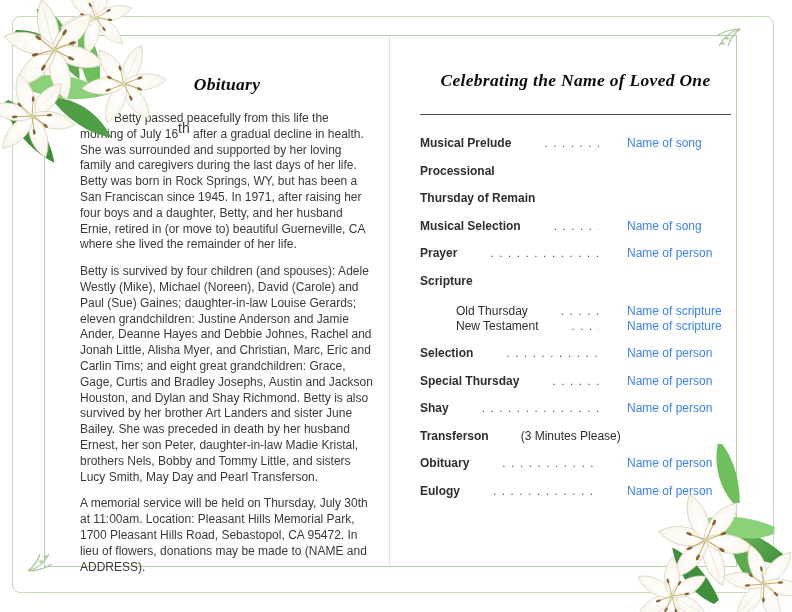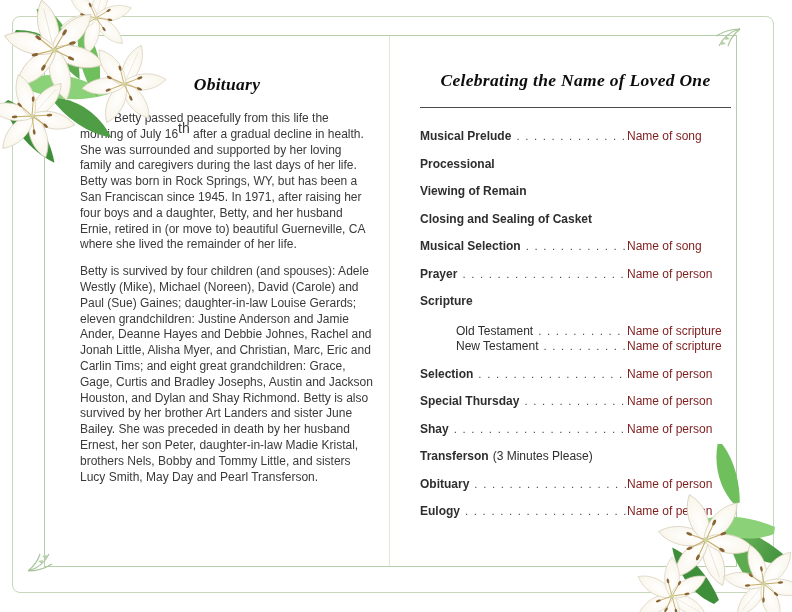--- a/index.html
+++ b/index.html
@@ -36,34 +36,34 @@
   .page-left .page-title { margin-bottom: 16px; }
   .page-left p {
     font-size: 12px; line-height: 15.8px; margin-bottom: 11px; color: #3a3a3a;
     text-align: left;
   }
   .page-left p.indent-first { text-indent: 34px; }
   .page-left sup { font-size: 14px; vertical-align: super; line-height: 0; }
 
   .page-right { left: 420px; top: 70px; width: 311px; }
   .page-right .page-title {
-    padding-bottom: 16px; border-bottom: 1px solid #4a4a4a; margin-bottom: 21px;
+    padding-bottom: 23px; border-bottom: 1px solid #4a4a4a; margin-bottom: 21px;
   }
 
   .prog-row {
     display: flex; align-items: center;
-    font-size: 12px; line-height: 14px; color: #2e2e2e; margin-bottom: 13.5px;
+    font-size: 12px; line-height: 14px; color: #2e2e2e; margin-bottom: 13.5px; gap: 28px;
   }
   .prog-label { font-weight: bold; white-space: nowrap; }
   .prog-suffix { font-weight: normal; margin-left: 4px; white-space: nowrap; }
   .leader {
     flex: 1 1 auto; overflow: hidden; white-space: nowrap;
     color: #4c4c4c; padding: 0 5px; letter-spacing: 1.2px; font-size: 11.5px;
   }
-  .prog-value { flex: 0 0 104px; width: 104px; font-weight: normal; white-space: nowrap; color: #7f1d1d; }
+  .prog-value { flex: 0 0 104px; width: 104px; font-weight: normal; white-space: nowrap; color: #3b82f6; }
 
   .prog-sub { margin: 1px 0 13.5px 36px; }
   .prog-sub .prog-row { margin-bottom: 1px; }
   .prog-sub .prog-label { font-weight: normal; }
 
   
   .lily-art { position: absolute; z-index: 3; pointer-events: none; }
   .lily-tl { left: -12px; top: -12px; }
   .lily-br { left: 614px; top: 444px; }
 </style>
@@ -151,61 +151,59 @@
     <use href="#leaf" fill="#6fbf5c" transform="translate(120,60) rotate(255) scale(0.85)"></use>
     <use href="#lily" transform="translate(92,96) scale(1.05) rotate(160)"></use>
     <use href="#lily" transform="translate(150,140) scale(0.9) rotate(-140)"></use>
     <use href="#lily" transform="translate(58,152) scale(0.85) rotate(120)"></use>
   </svg>
 
   <div class="page page-left">
     <h2 class="page-title">Obituary</h2>
     <p class="indent-first"><span>Betty passed peacefully from this life the morning of July 16</span><sup>th</sup><span> after a gradual decline in health.  She was surrounded and supported by her loving family and caregivers during the last days of her life.  Betty was born in Rock Springs, WY, but has been a San Franciscan since 1945.  In 1971, after raising her four boys and a daughter, Betty, and her husband Ernie, retired in (or move to) beautiful Guerneville, CA where she lived the remainder of her life.</span></p>
     <p>Betty is survived by four children (and spouses): Adele Westly (Mike), Michael (Noreen), David (Carole) and Paul (Sue) Gaines;  daughter-in-law Louise Gerards;  eleven grandchildren: Justine Anderson and Jamie Ander, Deanne Hayes and Debbie Johnes, Rachel and Jonah Little, Alisha Myer, and Christian, Marc, Eric and Carlin Tims;  and eight great grandchildren: Grace, Gage, Curtis and Bradley Josephs, Austin and Jackson Houston, and Dylan and Shay Richmond.  Betty is also survived by her brother Art Landers and sister June Bailey.  She was preceded in death by her husband Ernest, her son Peter, daughter-in-law Madie Kristal, brothers Nels, Bobby and Tommy Little, and sisters Lucy Smith, May Day and Pearl Transferson.</p>
+    <p>A memorial service will be held on Thursday, July 30th at 11:00am.  Location:  Pleasant Hills Memorial Park, 1700 Pleasant Hills Road, Sebastopol, CA 95472.  In lieu of flowers, donations may be made to (NAME and ADDRESS).</p>
   </div>
 
   <div class="page page-right">
     <h2 class="page-title">Celebrating the Name of Loved One</h2>
 
     <div class="prog-row">
       <span class="prog-label">Musical Prelude</span>
       <span class="leader">. . . . . . . . . .  . . . . . . . . . . . . . . . . . . . . . . . .</span>
       <span class="prog-value">Name of song</span>
     </div>
 
     <div class="prog-row">
       <span class="prog-label">Processional</span>
     </div>
 
     <div class="prog-row">
-      <span class="prog-label">Viewing of Remain</span>
-    </div>
-
-    <div class="prog-row">
-      <span class="prog-label">Closing and Sealing of Casket</span>
-    </div>
+      <span class="prog-label">Thursday of Remain</span>
+    </div>
+
 
     <div class="prog-row">
       <span class="prog-label">Musical Selection</span>
       <span class="leader">. . . . . . . . . . . . . . . . . . . . . . . . . . . . . . . . . .</span>
       <span class="prog-value">Name of song</span>
     </div>
 
     <div class="prog-row">
       <span class="prog-label">Prayer</span>
       <span class="leader">. . . . . . . . . . . . . . . . . . . . . . . .. . . . . . . . . .</span>
       <span class="prog-value">Name of person</span>
     </div>
 
     <div class="prog-row" style="margin-bottom:16px">
       <span class="prog-label">Scripture</span>
     </div>
     <div class="prog-sub">
       <div class="prog-row">
-        <span class="prog-label">Old Testament</span>
+        <span class="prog-label">Old Thursday</span>
         <span class="leader">. . . . . . . . . . . . . . . . . . . . . . . .</span>
         <span class="prog-value">Name of scripture</span>
       </div>
       <div class="prog-row">
         <span class="prog-label">New Testament</span>
         <span class="leader">. . . . . . . . . . . . . . . . . . . . . . .</span>
         <span class="prog-value">Name of scripture</span>
       </div>
     </div>
 

